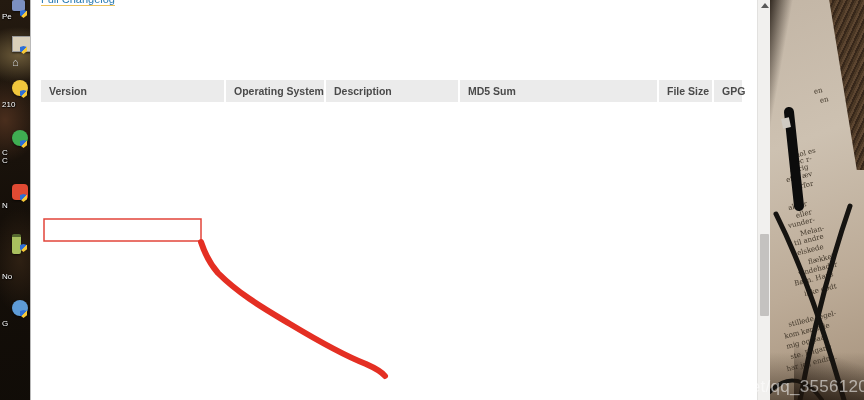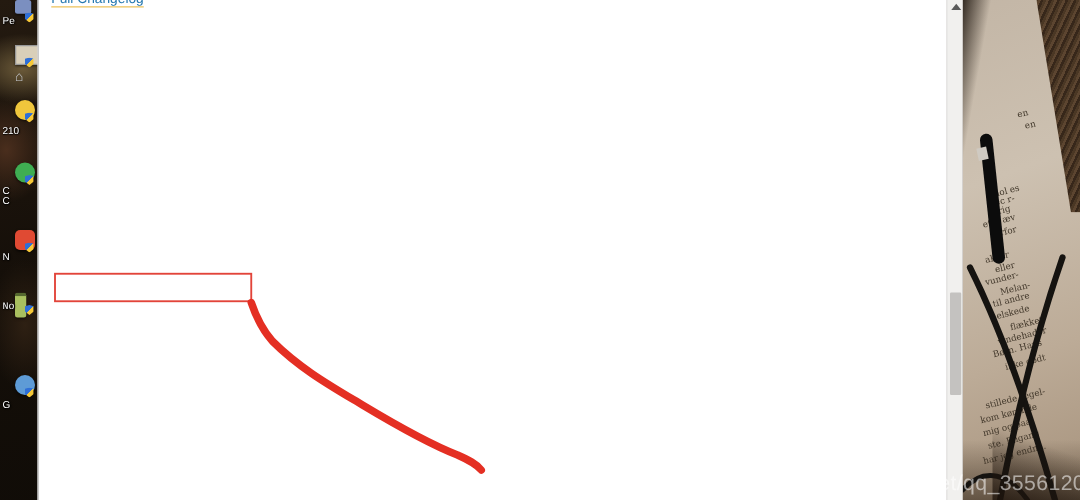--- a/index.html
+++ b/index.html
@@ -112,21 +112,21 @@
     </div>
     <div class="dicon" style="top: 184px; left: 0px;">
       <div class="shape shape-rounded" style="left: 12px; top: 0px; background: rgb(224, 74, 51);"></div>
       <div class="shield" style="left: 20px; top: 10px;"></div>
       <div class="dlabel" style="left: 2px; top: 18px;">N</div>
       <div class="dlabel" style="left: 2px; top: 26px; margin-left: 40px;">Pre</div>
     </div>
     <div class="dicon" style="top: 234px; left: 0px;">
       <div class="shape shape-bottle" style="left: 12px; top: 0px; background: rgb(169, 192, 95);"></div>
       <div class="shield" style="left: 20px; top: 10px;"></div>
-      <div class="dlabel" style="left: 2px; top: 8px; font-family: Liberation Mono, monospace;">No</div>
+      <div class="dlabel" style="left: 2px; top: 39px;">No</div>
     </div>
     <div class="dicon" style="top: 300px; left: 0px;">
       <div class="shape shape-circle" style="left: 12px; top: 0px; background: rgb(94, 155, 214);"></div>
       <div class="shield" style="left: 20px; top: 10px;"></div>
       <div class="dlabel" style="left: 2px; top: 20px;">G</div>
     </div>
   </div>
 
 <div class="book">
   <div class="book-edge"></div>
@@ -161,20 +161,41 @@
     <path d="M80 206 C62 258 44 326 30 400" stroke="#151310" stroke-width="5" fill="none" stroke-linecap="round"></path>
     <path d="M0 392 C18 372 38 380 52 400" stroke="#151310" stroke-width="4" fill="none" stroke-linecap="round"></path>
   </svg>
   <div class="book-shadow-bottom"></div>
 </div>
 
 <div class="browser">
   <div class="content">
     <a class="changelog" href="#">Full Changelog</a>
 
+    <table class="files">
+      <colgroup>
+        <col class="col-version">
+          <col class="col-os">
+          <col class="col-desc">
+        <col class="col-md5">
+          <col class="col-size">
+          <col class="col-gpg">
+      </colgroup>
+      <thead>
+          <tr id="files-head-row">
+            <th>Version</th>
+            <th>Operating System</th>
+            <th>Description</th>
+            <th>MD5 Sum</th>
+            <th>File Size</th>
+            <th>GPG</th>
+          </tr>
+        </thead>
+      <tbody id="files-body"></tbody>
+    </table>
 
   </div>
 
   <div class="scrollbar">
     <div class="sb-up"></div>
     <div class="sb-thumb"></div>
   </div>
 </div>
 
 <svg class="annotation" width="864" height="400">

